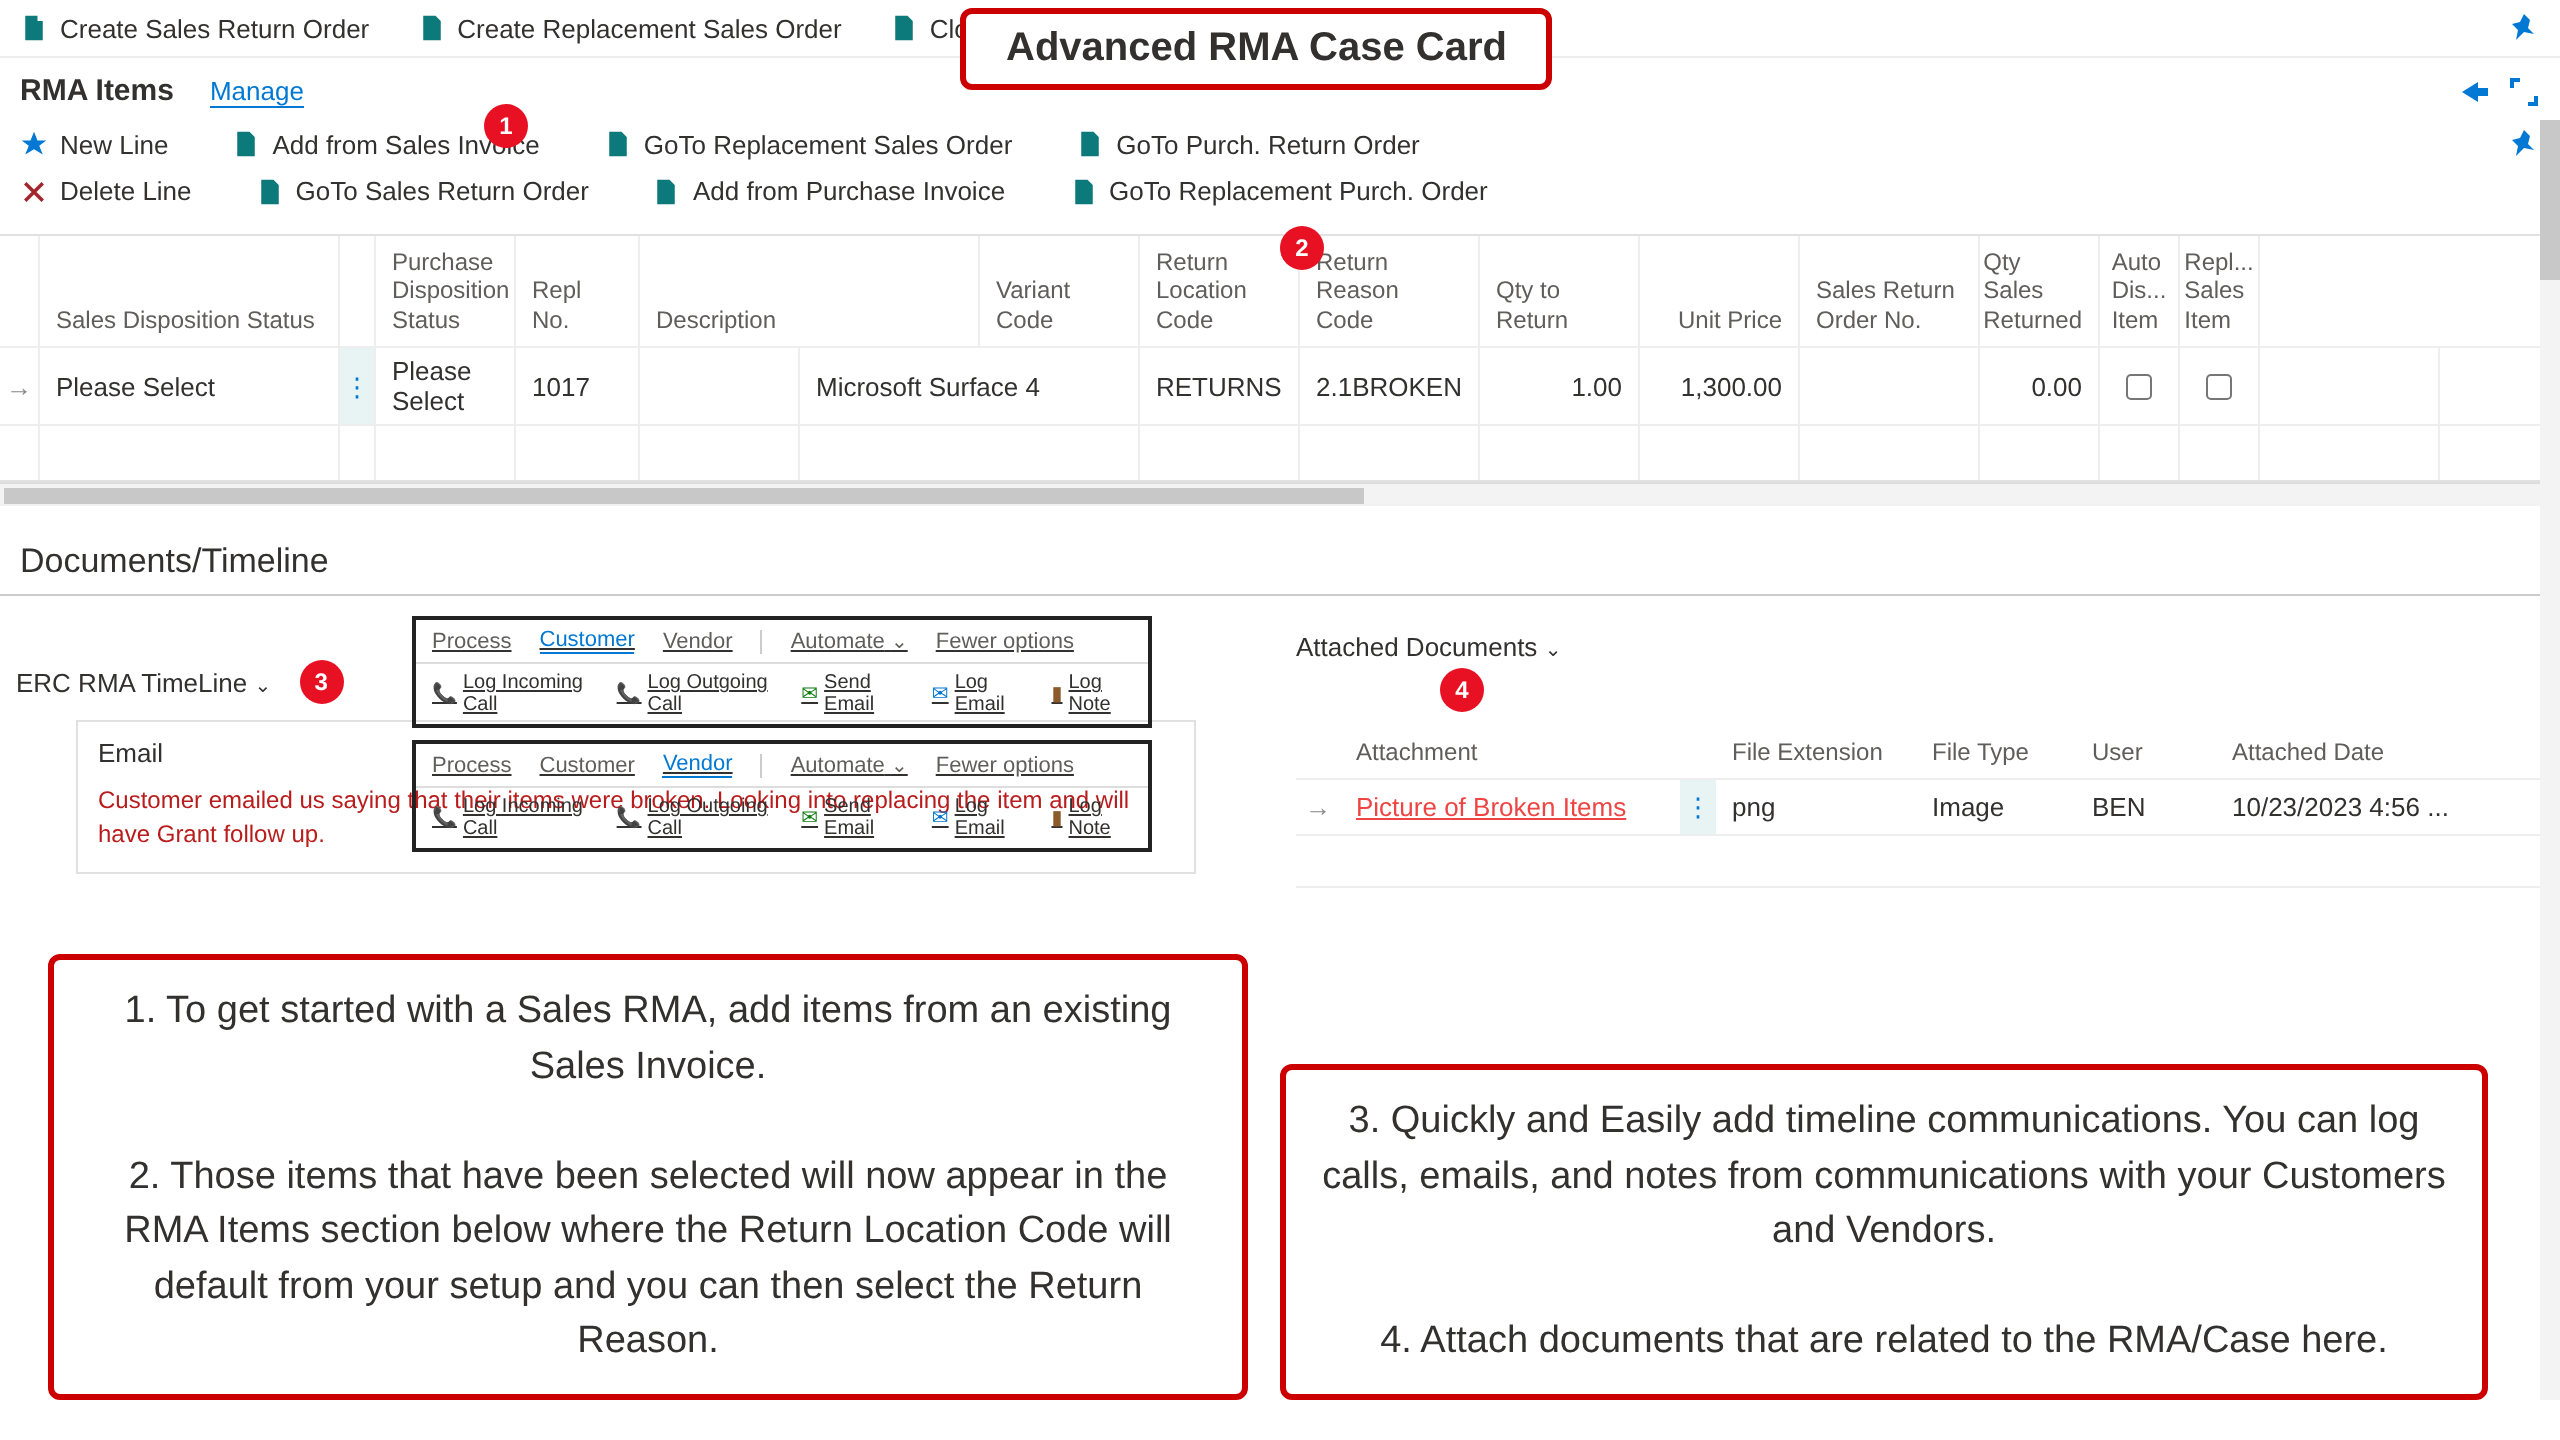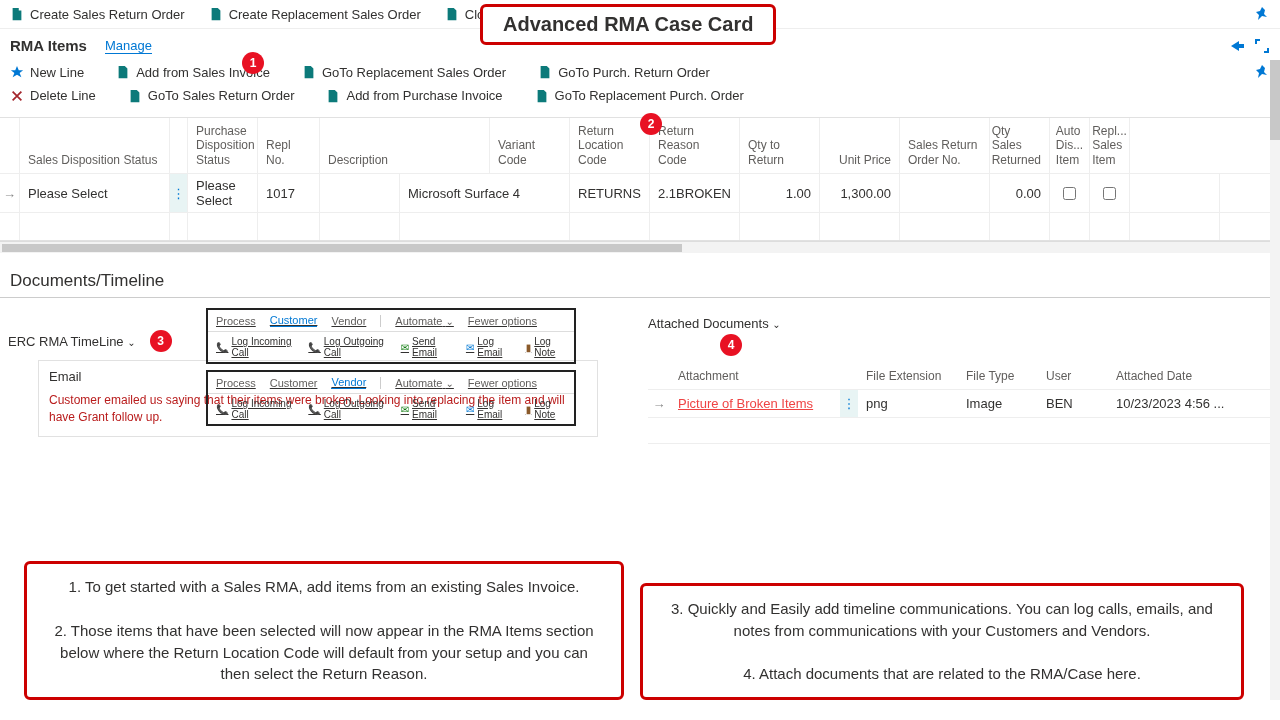--- a/index.html
+++ b/index.html
@@ -60,21 +60,21 @@
   .activity-card .act-title { padding: 8px 10px 4px; font-size: 13px; }
   .activity-card .act-body { padding: 4px 10px 10px; font-size: 12px; color: #b91c1c; line-height: 1.4; }
   
   .attach-hdr { display: flex; align-items: flex-end; gap: 6px; margin: 14px 0 8px; }
   .attach-grid-hdr { display: flex; font-size: 12px; color: #605e5c; border-bottom: 1px solid #eee; }
   .attach-grid-hdr > div { padding: 6px 8px; }
   .attach-row { display: flex; border-bottom: 1px solid #eee; min-height: 28px; }
   .attach-row > div { padding: 4px 8px; display: flex; align-items: center; }
   .link-text { color: #ef4444; text-decoration: underline; cursor: pointer; }
   
-  .note-box { position: absolute; background: #fff; border: 3px solid #c00; border-radius: 6px; padding: 12px 18px; font-size: 15px; line-height: 1.45; z-index: 60; text-align: center; }
+  .note-box { position: absolute; background: #fff; border: 3px solid #c00; border-radius: 6px; padding: 12px 18px; font-size: 19px; line-height: 1.45; z-index: 60; text-align: center; }
   .note-left { left: 24px; bottom: 20px; width: 600px; }
   .note-right { left: 640px; bottom: 20px; width: 604px; }
   
   
   .ic-teal { fill: #0c7a7a; }
   .ic-blue { fill: #0078d4; }
   .ic-red  { fill: #a4262c; }
 </style>
 </head>
 <body>

